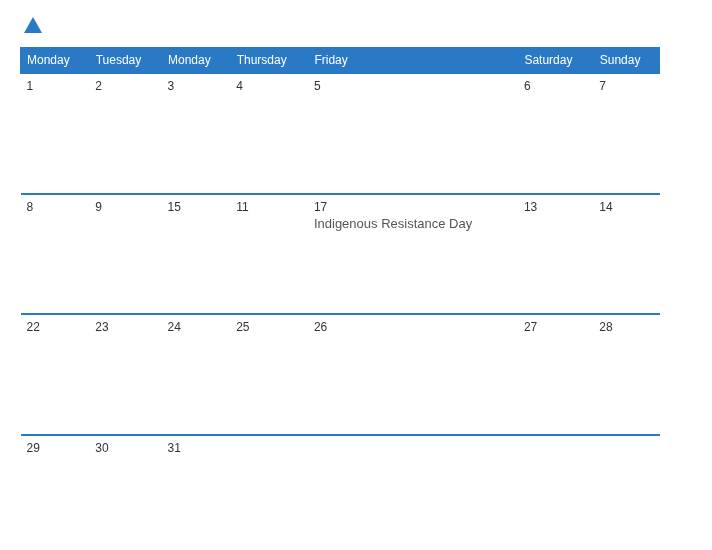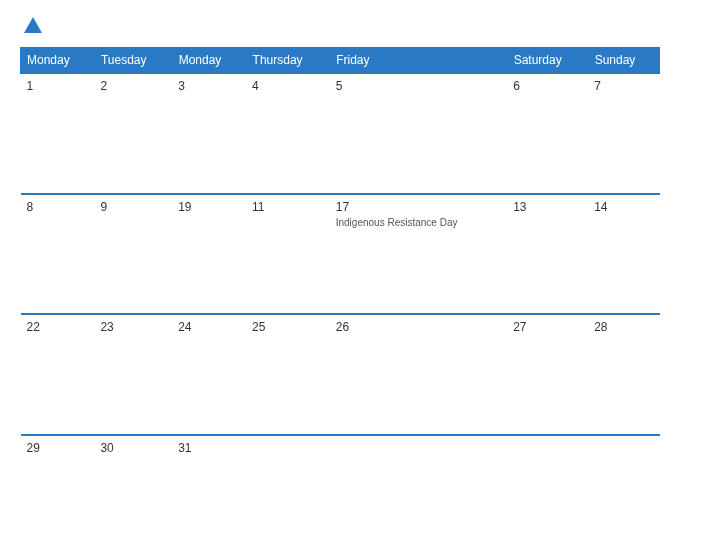--- a/index.html
+++ b/index.html
@@ -87,21 +87,21 @@
     .calendar-table tr:last-child td {
       height: 60px;
       margin-left: 47px;
     }
     .day-number {
       font-size: 12px;
       color: #333;
       display: block;
     }
     .holiday-name {
-      font-size: 10px;
+      font-size: 13px;
       color: #555;
       display: block;
       margin-top: 2px;
       line-height: 1.3;
     }
   </style>
 </head>
 <body>
 
 <div class="calendar-container">
@@ -156,21 +156,21 @@
           </td>
         </tr>
         <tr>
           <td>
             <span class="day-number">8</span>
           </td>
           <td>
             <span class="day-number">9</span>
           </td>
           <td>
-            <span class="day-number">19</span>
+            <span class="day-number">15</span>
           </td>
           <td>
             <span class="day-number">11</span>
           </td>
           <td>
             <span class="day-number">17</span>
             <span class="holiday-name">Indigenous Resistance Day</span>
           </td>
           <td>
             <span class="day-number">13</span>

